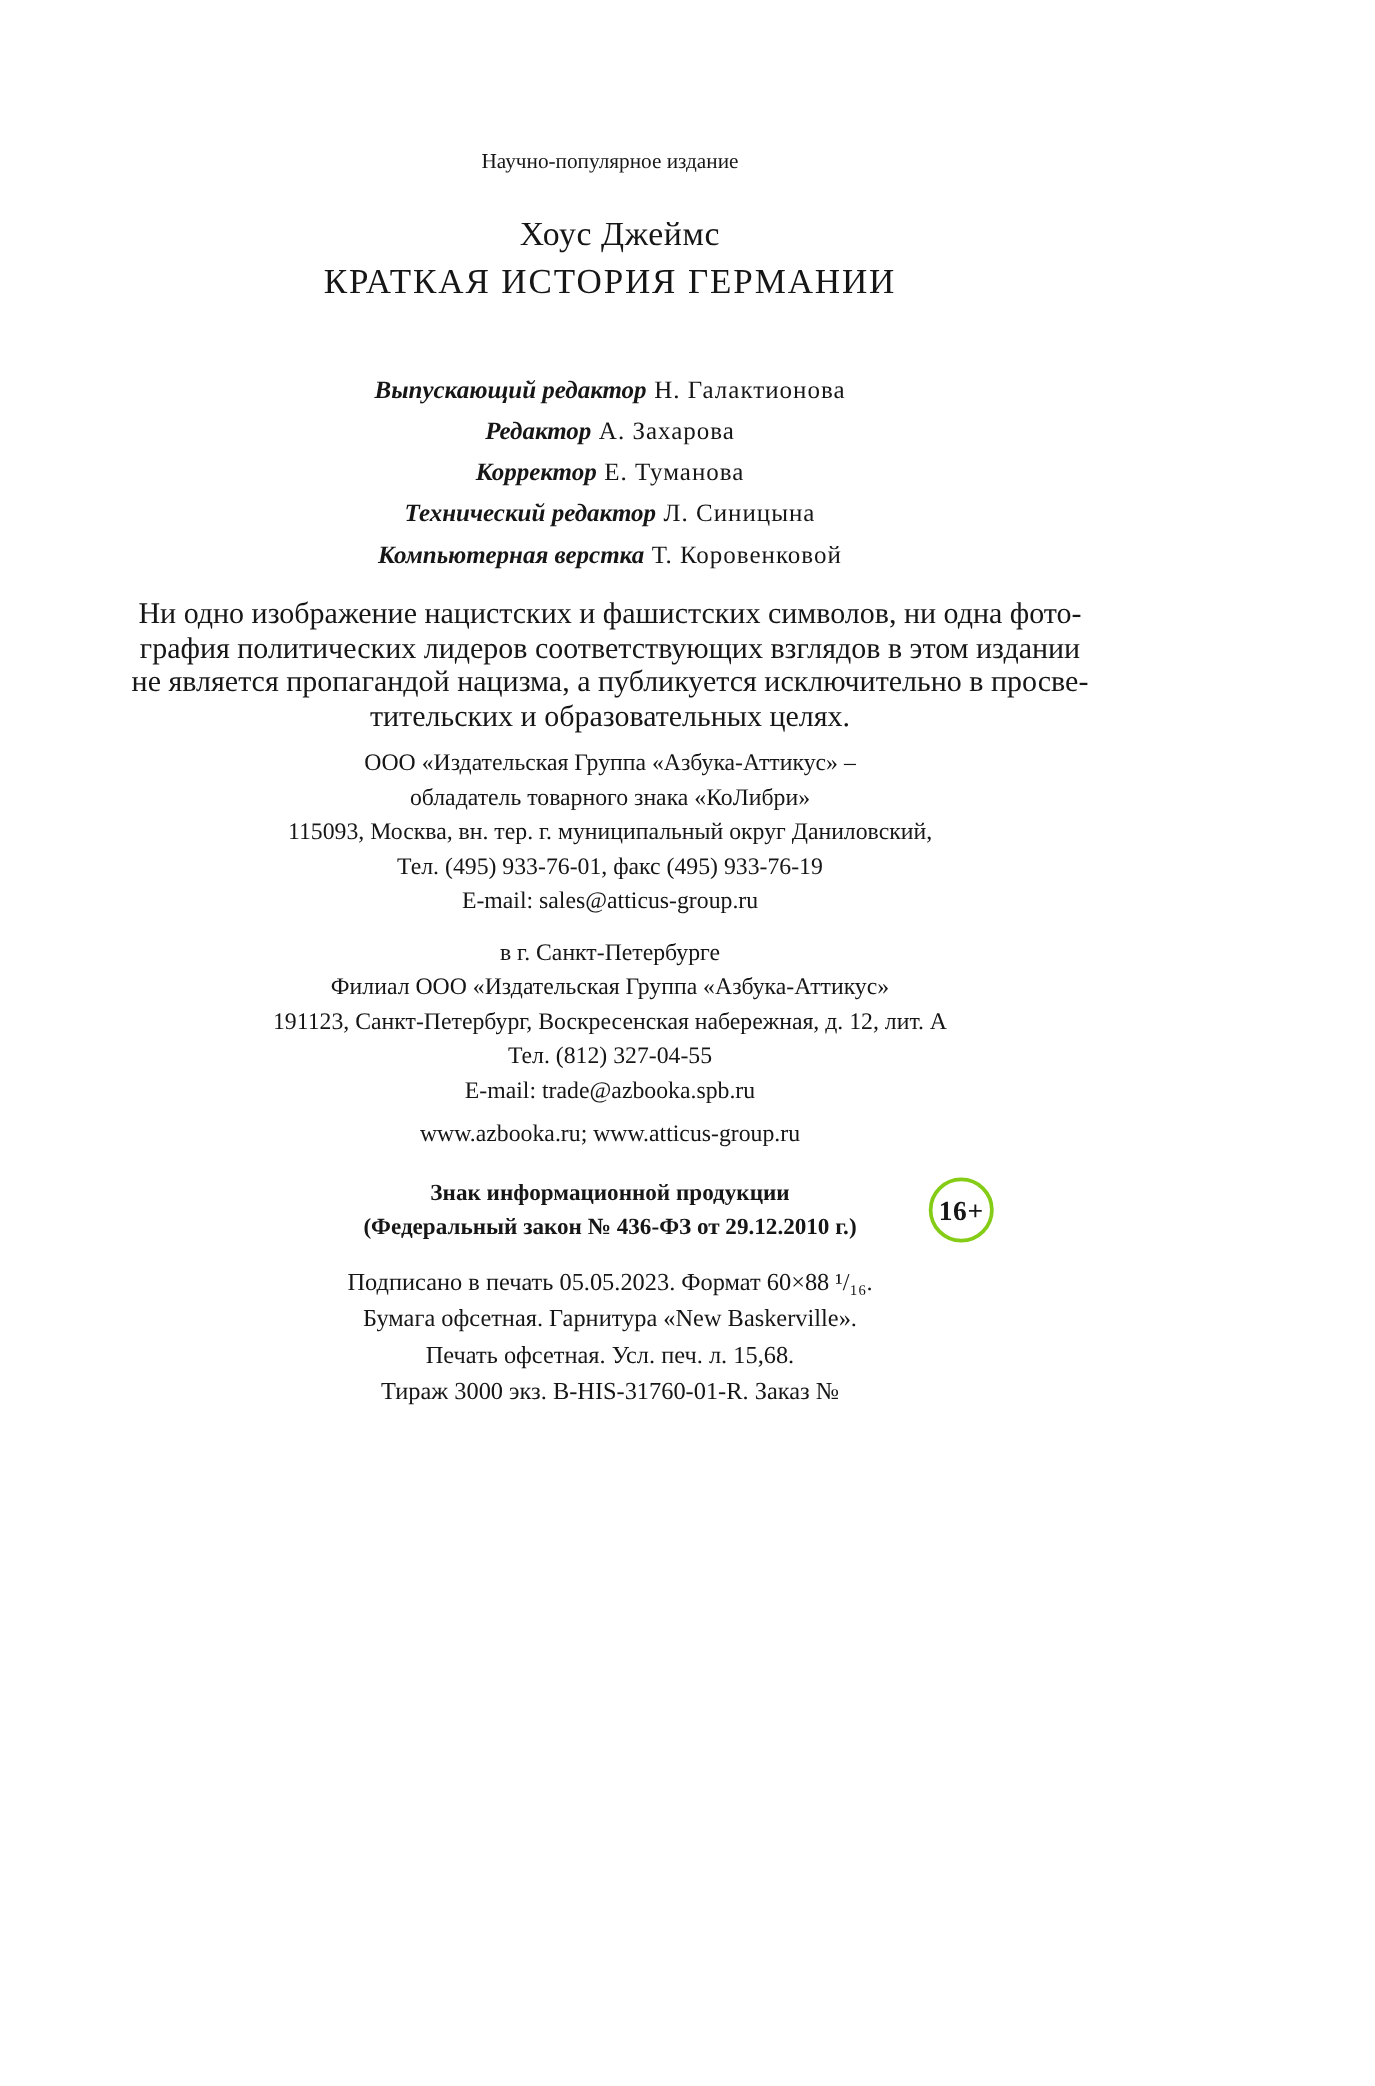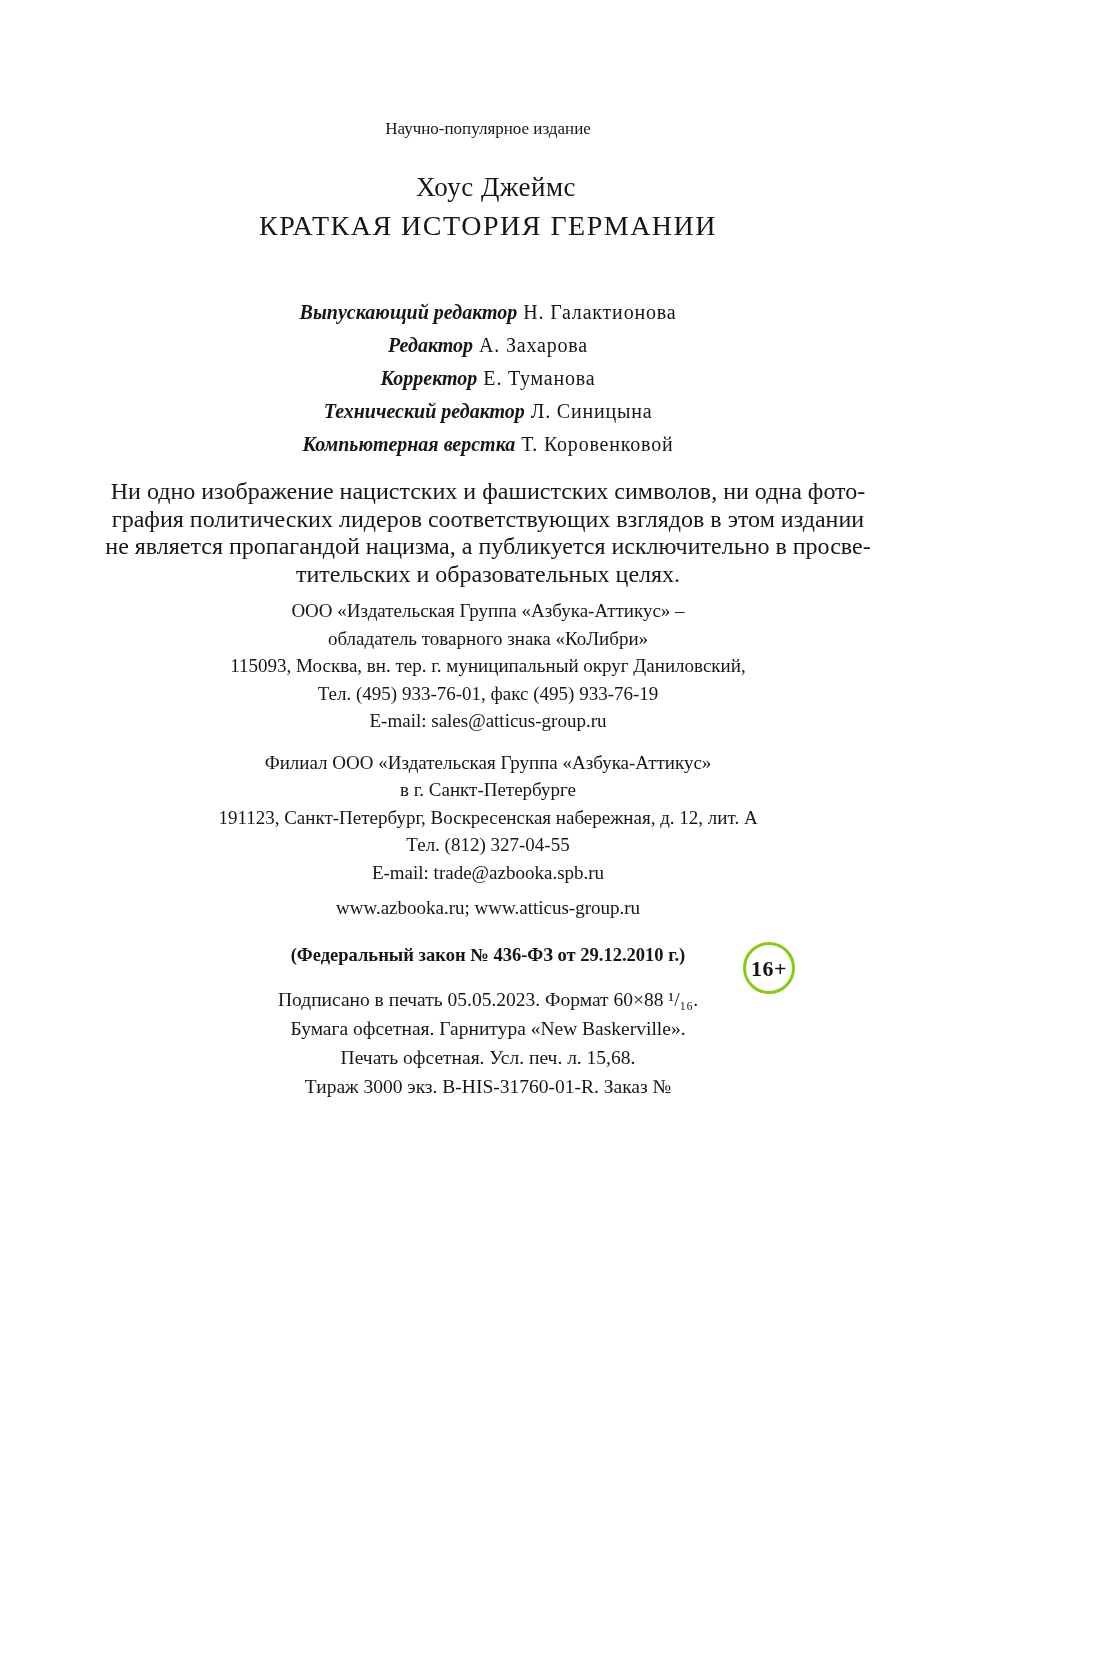--- a/index.html
+++ b/index.html
@@ -132,30 +132,31 @@
 
   <div class="block publisher">
     <div>ООО «Издательская Группа «Азбука-Аттикус» –</div>
     <div>обладатель товарного знака «КоЛибри»</div>
     <div>115093, Москва, вн. тер. г. муниципальный округ Даниловский,</div>
     <div>Тел. (495) 933-76-01, факс (495) 933-76-19</div>
     <div>E-mail: sales@atticus-group.ru</div>
   </div>
 
   <div class="block branch">
+    <div>в г. Санкт-Петербурге</div>
     <div>Филиал ООО «Издательская Группа «Азбука-Аттикус»</div>
-    <div>в г. Санкт-Петербурге</div>
     <div>191123, Санкт-Петербург, Воскресенская набережная, д. 12, лит. А</div>
     <div>Тел. (812) 327-04-55</div>
     <div>E-mail: trade@azbooka.spb.ru</div>
   </div>
 
   <div class="websites">www.azbooka.ru;  www.atticus-group.ru</div>
 
   <div class="age">
+    <div>Знак информационной продукции</div>
     <div>(Федеральный закон № 436-ФЗ от 29.12.2010 г.)</div>
     <div class="age-badge">16+</div>
   </div>
 
   <div class="print-info">
     <div>Подписано в печать 05.05.2023. Формат 60×88 ¹/₁₆.</div>
     <div>Бумага офсетная. Гарнитура «New Baskerville».</div>
     <div>Печать офсетная. Усл. печ. л. 15,68.</div>
     <div>Тираж 3000 экз.  B-HIS-31760-01-R. Заказ №</div>
   </div>

